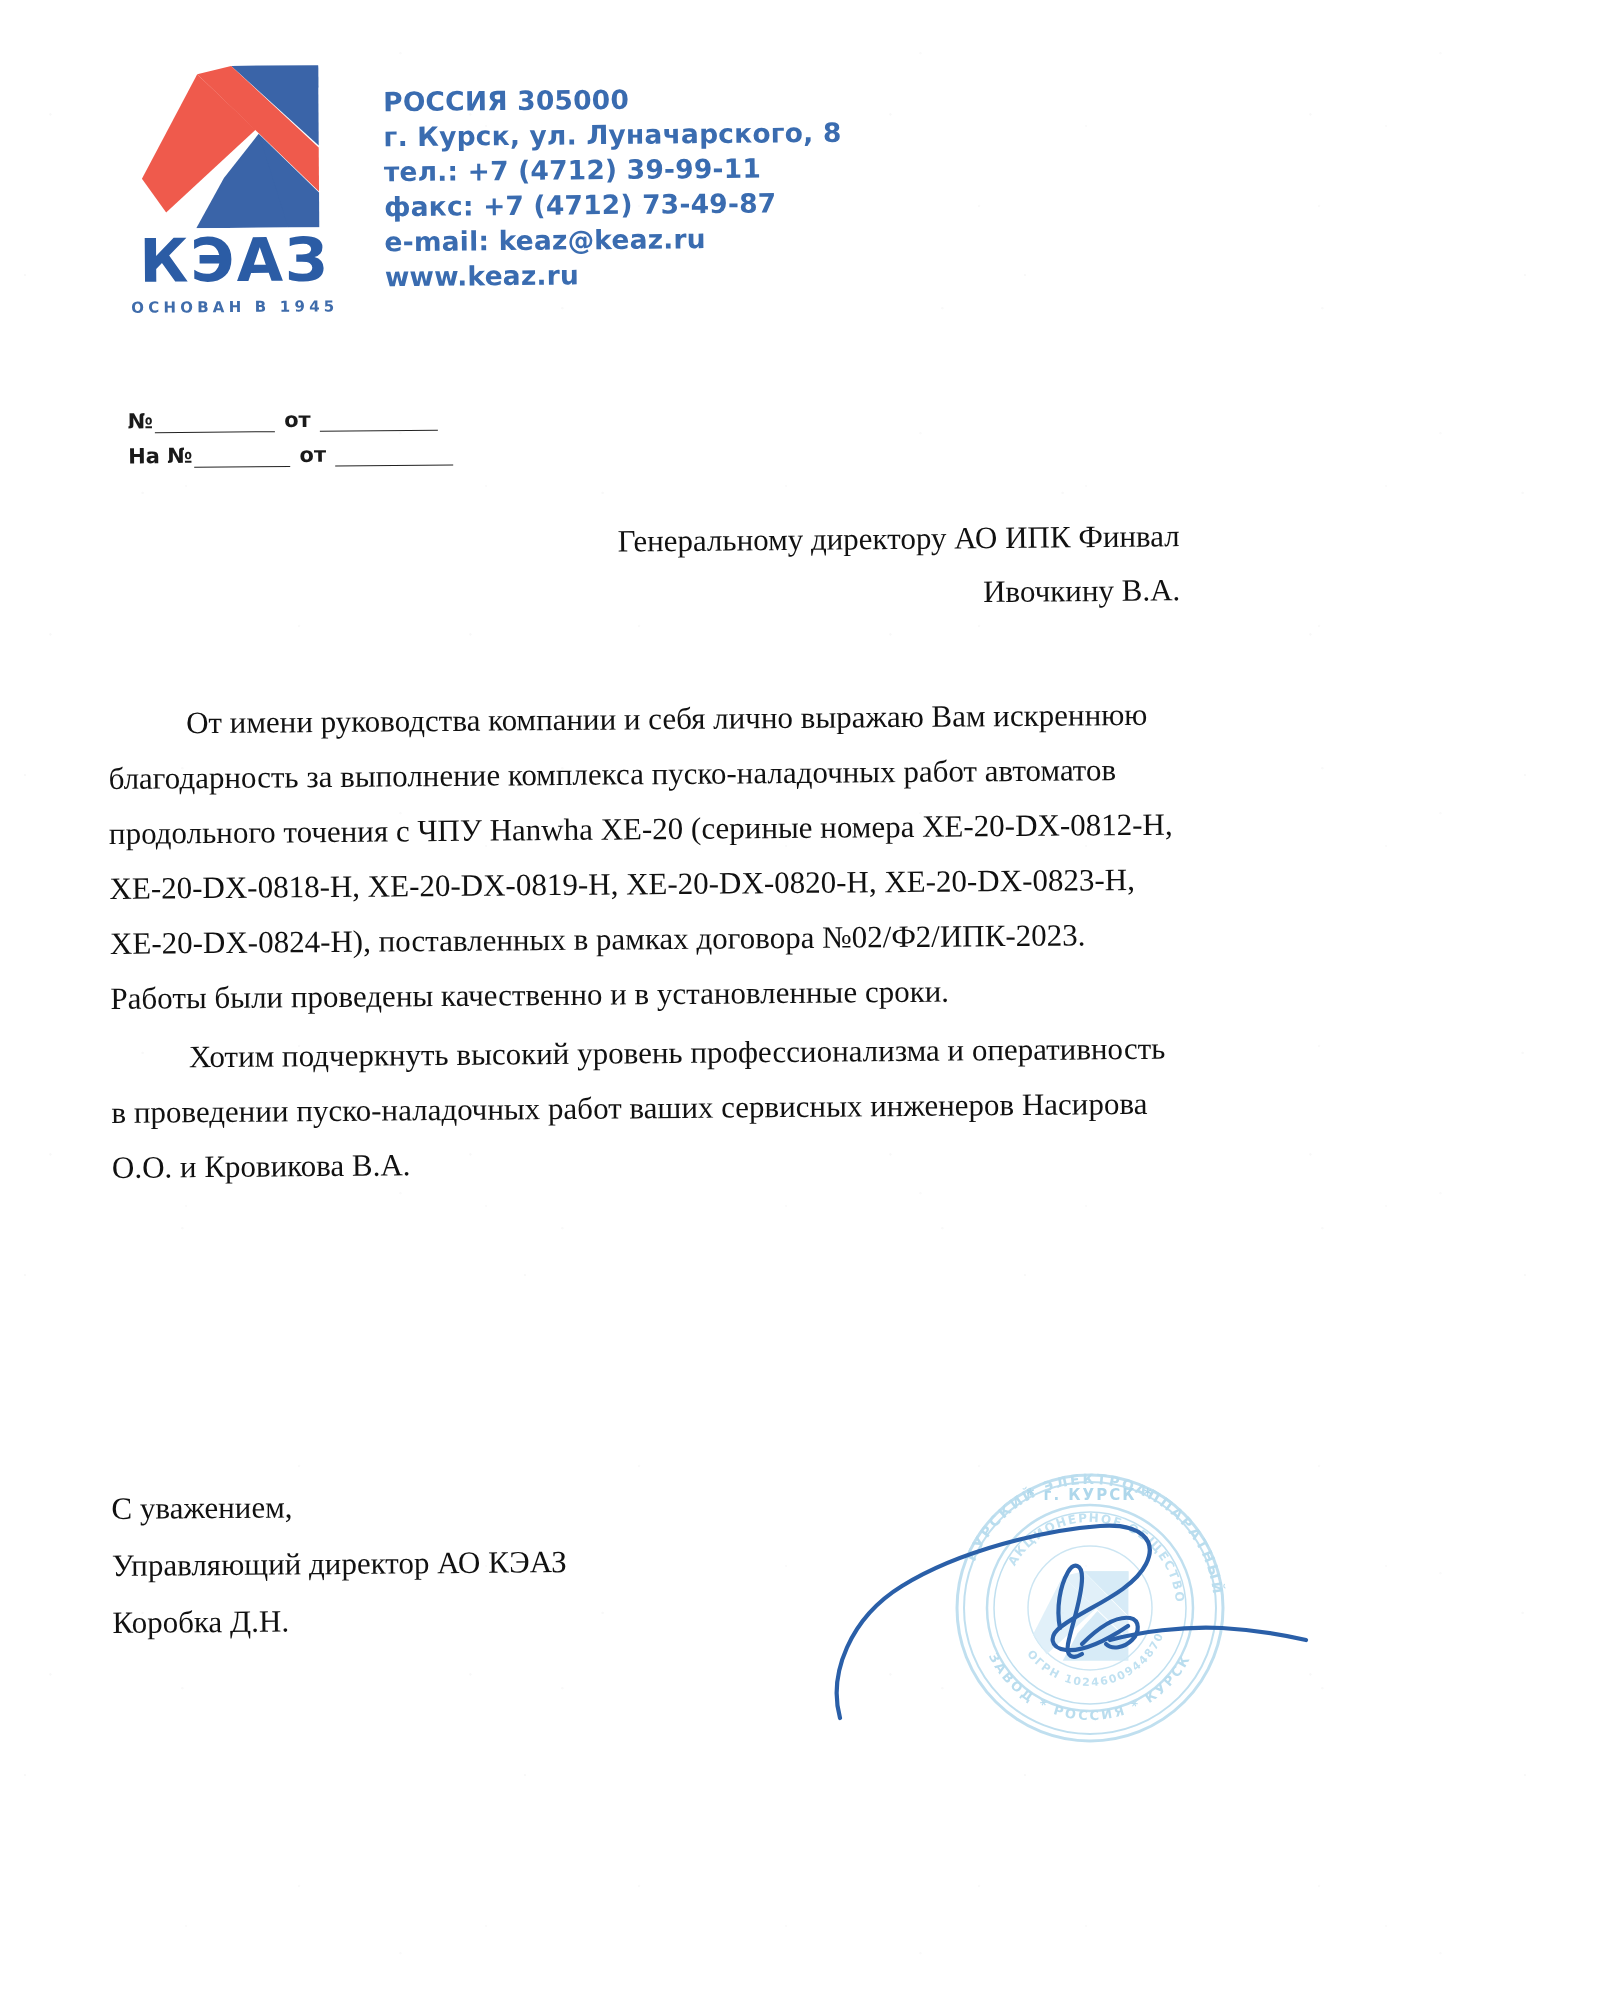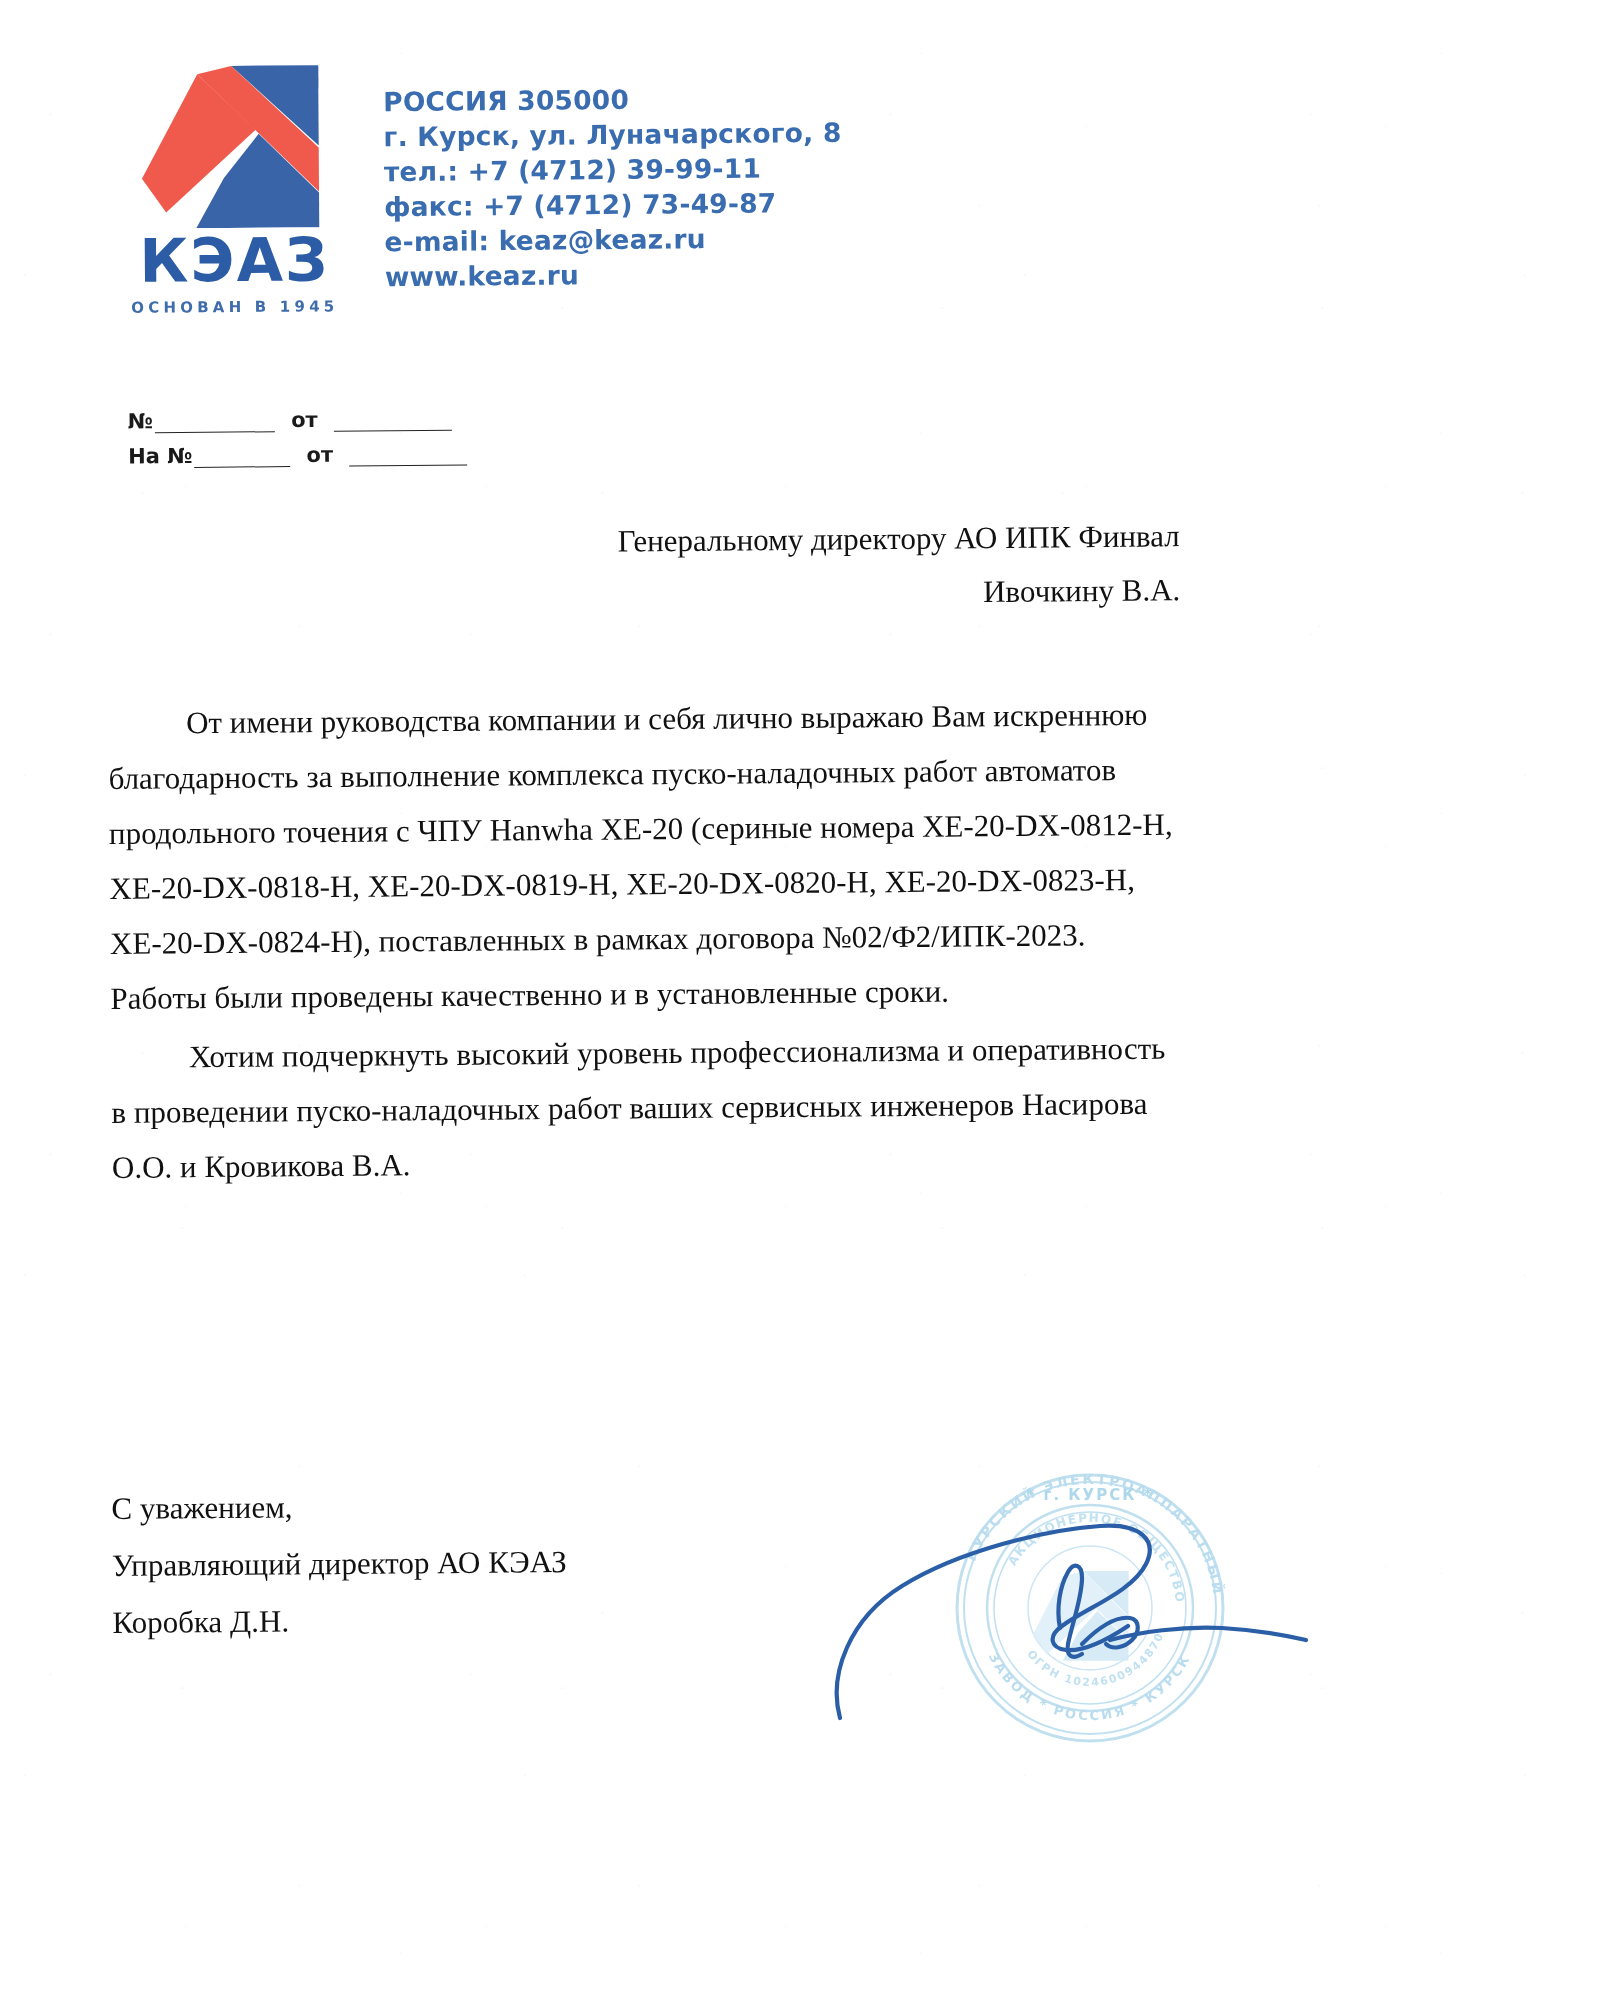--- a/index.html
+++ b/index.html
@@ -104,21 +104,21 @@
     white-space: nowrap;
   }
   .ref-label { margin-right: 2px; }
   .ref-rule {
     display: inline-block;
     border-bottom: 1.6px solid #222;
     height: 14px;
   }
   .rule-a { width: 120px; }
   .rule-b { width: 118px; }
-  .ref-mid { margin: 0 16px; }
+  .ref-mid { margin: 0 9px; }
 
   
   .addressee {
     position: absolute;
     left: 600px;
     top: 512px;
     width: 580px;
     text-align: right;
     transform: rotate(-0.55deg);
   }

